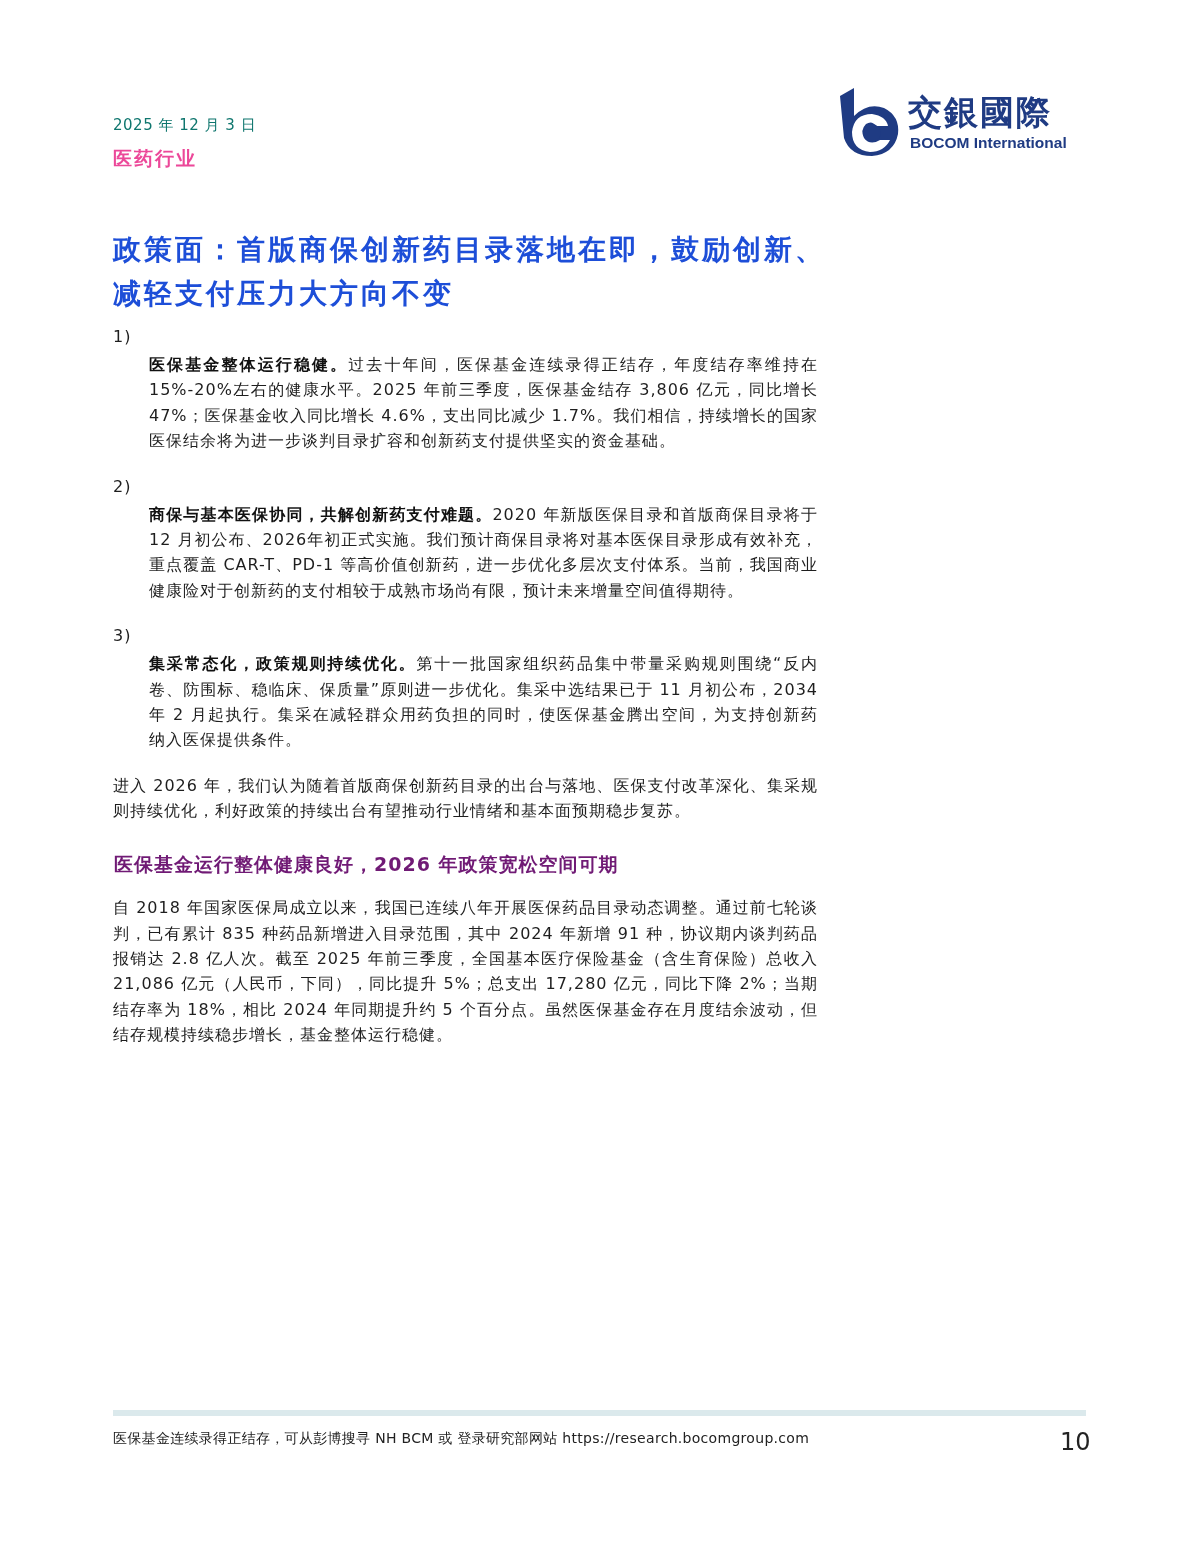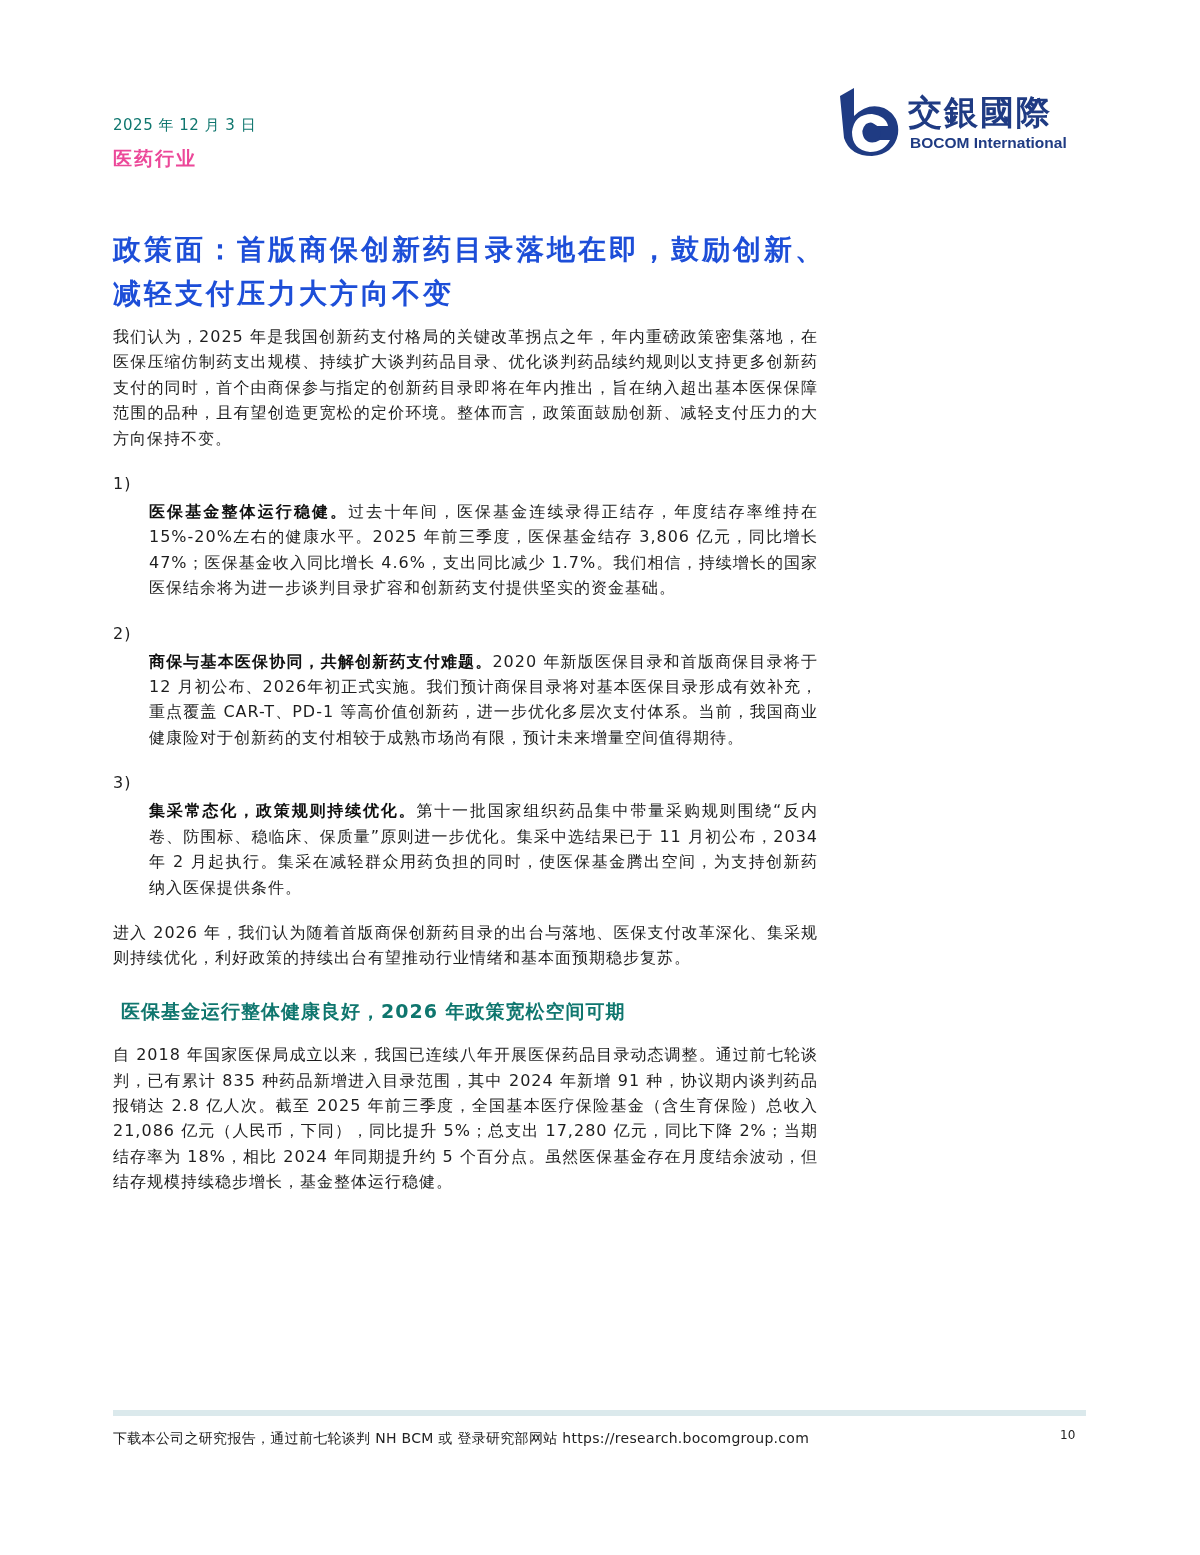--- a/index.html
+++ b/index.html
@@ -42,34 +42,34 @@
     font-family: "DejaVu Sans", sans-serif;
     letter-spacing: 1px;
     text-align: justify;
   }
   .para { margin: 0 0 20px 0; }
   .list-item { display: flex; margin: 0 0 20px 0; }
   .list-num { width: 36px; flex: 0 0 36px; }
   .list-body { flex: 1; margin-top: 28px; }
   .list-body b { font-weight: bold; color: #111; }
   .sub-title {
-    font-size: 19px; font-weight: bold; color: #0f766e;
-    margin: 28px 0 18px 8px; letter-spacing: 1px;
+    font-size: 19px; font-weight: bold; color: #701a75;
+    margin: 28px 0 18px 1px; letter-spacing: 1px;
   }
   .footer-bar {
     position: absolute; left: 113px; top: 1410px; width: 973px; height: 6px;
     background: #dbe9ec;
   }
   .footer-text {
     position: absolute; left: 113px; top: 1430px;
     font-size: 14px; color: #222; letter-spacing: 0.3px;
   }
   .page-num {
     position: absolute; left: 1060px; top: 1428px;
-    font-size: 12px; color: #222;
+    font-size: 24px; color: #222;
   }
 </style>
 </head>
 <body>
 
 <div class="date">2025 年 12 月 3 日</div>
 <div class="sector">医药行业</div>
 
 <div class="logo">
   <svg width="62" height="72" viewBox="0 0 62 72">
@@ -77,21 +77,20 @@
     <path d="M14 46 Q16 28 34 28 Q48 30 50 40 L38 40 Q34 34 28 38 Q22 44 26 52 Q32 60 42 54 L52 54 Q46 66 32 66 Q14 64 14 46 Z" fill="#ffffff"></path>
     <circle cx="34" cy="47" r="9" fill="#1f3b83"></circle>
   </svg>
   <div class="logo-cn">交銀國際</div>
   <div class="logo-en">BOCOM International</div>
 </div>
 
 <div class="main-title">政策面：首版商保创新药目录落地在即，鼓励创新、减轻支付压力大方向不变</div>
 
 <div class="content">
-  <p class="para">我们认为，2025 年是我国创新药支付格局的关键改革拐点之年，年内重磅政策密集落地，在医保压缩仿制药支出规模、持续扩大谈判药品目录、优化谈判药品续约规则以支持更多创新药支付的同时，首个由商保参与指定的创新药目录即将在年内推出，旨在纳入超出基本医保保障范围的品种，且有望创造更宽松的定价环境。整体而言，政策面鼓励创新、减轻支付压力的大方向保持不变。</p>
 
   <div class="list-item">
     <div class="list-num">1)</div>
     <div class="list-body">
       <b>医保基金整体运行稳健。</b><span>过去十年间，医保基金连续录得正结存，年度结存率维持在 15%-20%左右的健康水平。2025 年前三季度，医保基金结存 3,806 亿元，同比增长 47%；医保基金收入同比增长 4.6%，支出同比减少 1.7%。我们相信，持续增长的国家医保结余将为进一步谈判目录扩容和创新药支付提供坚实的资金基础。</span>
     </div>
   </div>
 
   <div class="list-item">
     <div class="list-num">2)</div>
@@ -107,14 +106,14 @@
     </div>
   </div>
 
   <p class="para">进入 2026 年，我们认为随着首版商保创新药目录的出台与落地、医保支付改革深化、集采规则持续优化，利好政策的持续出台有望推动行业情绪和基本面预期稳步复苏。</p>
 
   <div class="sub-title">医保基金运行整体健康良好，2026 年政策宽松空间可期</div>
   <p class="para">自 2018 年国家医保局成立以来，我国已连续八年开展医保药品目录动态调整。通过前七轮谈判，已有累计 835 种药品新增进入目录范围，其中 2024 年新增 91 种，协议期内谈判药品报销达 2.8 亿人次。截至 2025 年前三季度，全国基本医疗保险基金（含生育保险）总收入 21,086 亿元（人民币，下同），同比提升 5%；总支出 17,280 亿元，同比下降 2%；当期结存率为 18%，相比 2024 年同期提升约 5 个百分点。虽然医保基金存在月度结余波动，但结存规模持续稳步增长，基金整体运行稳健。</p>
 </div>
 
 <div class="footer-bar"></div>
-<div class="footer-text">下载本公司之研究报告，通过前七轮谈判 NH BCM  或 登录研究部网站 https://research.bocomgroup.com</div>
+<div class="footer-text">医保基金连续录得正结存，可从彭博搜寻 NH BCM  或 登录研究部网站 https://research.bocomgroup.com</div>
 <div class="page-num">10</div>
 
 </body></html>

